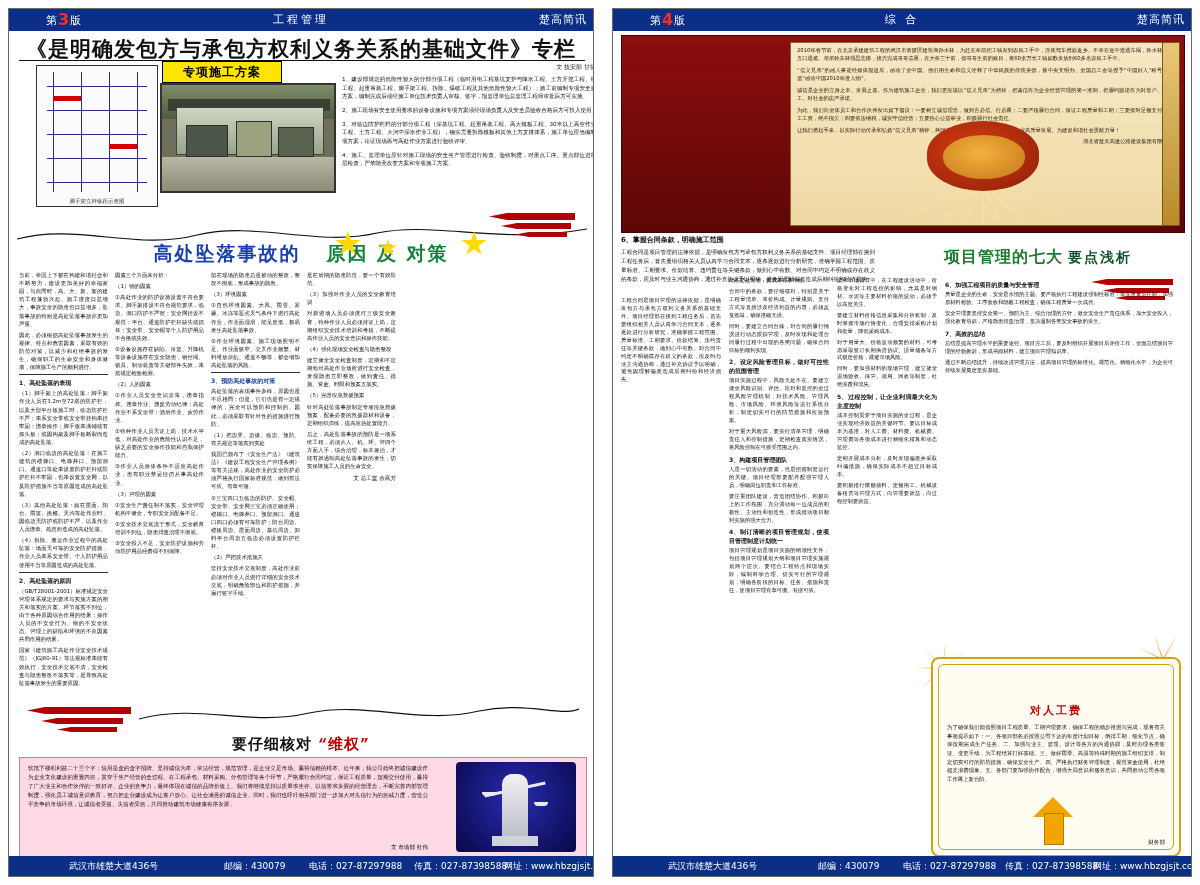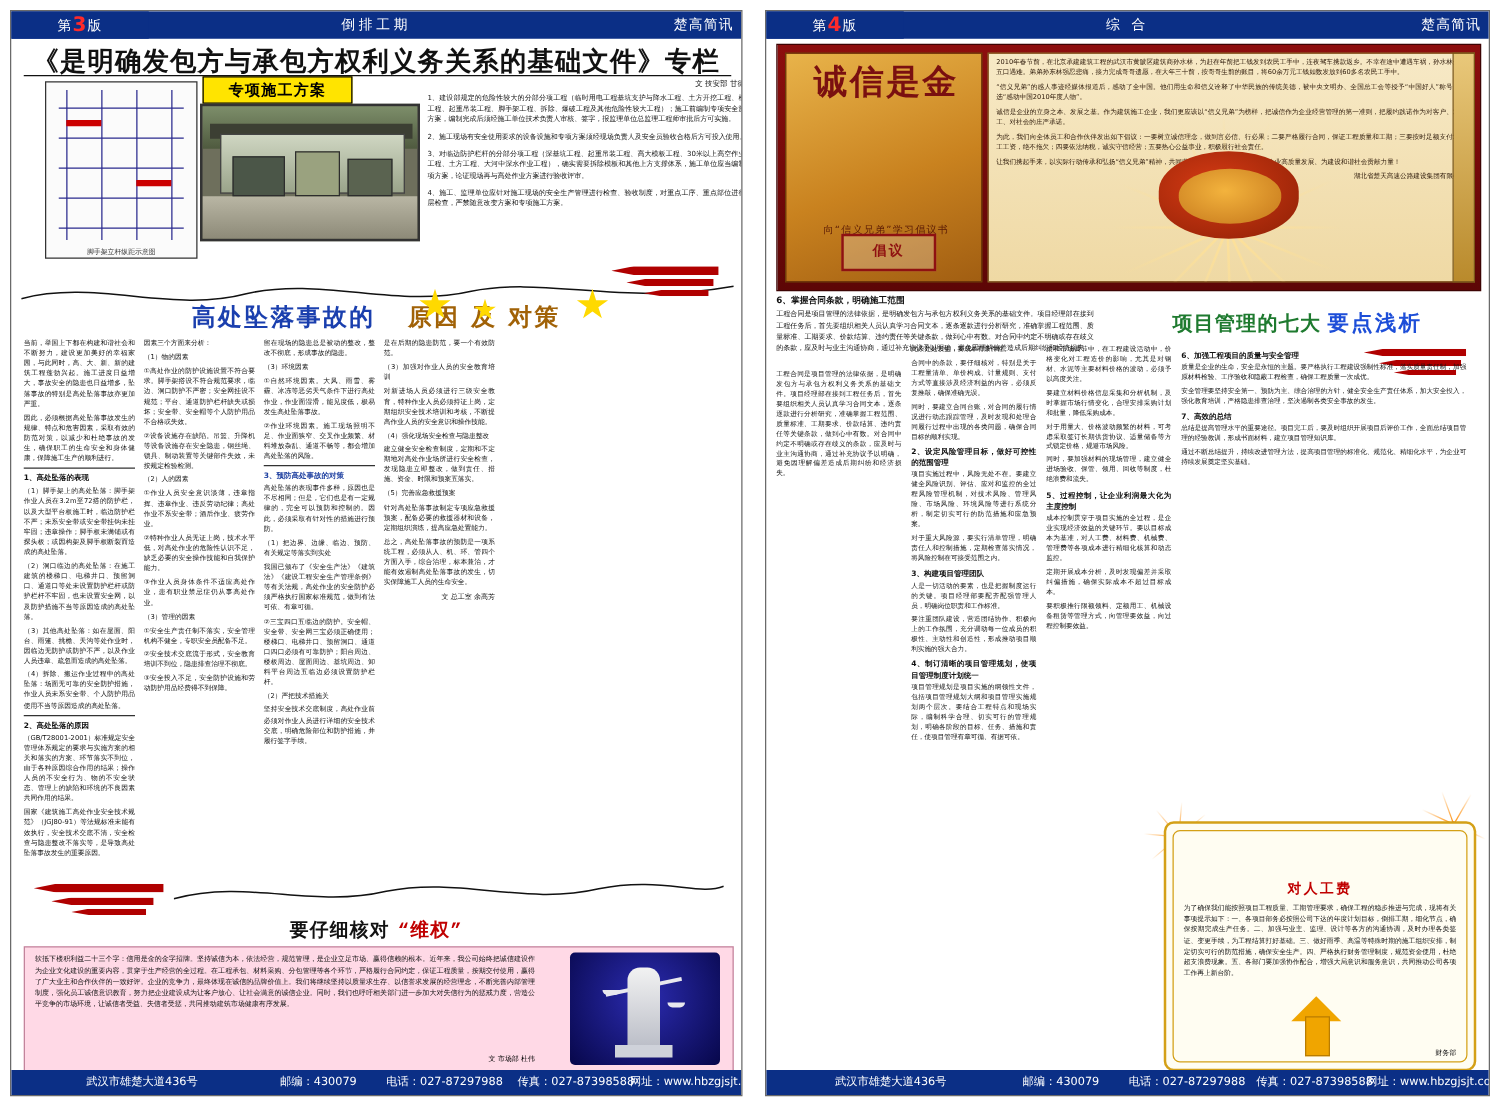--- a/index.html
+++ b/index.html
@@ -45,21 +45,21 @@
 
   .wave{position:absolute;left:8px;top:212px;width:570px;height:26px;}
 
   
   .arrowgrp{position:absolute;}
   .arrowgrp .a1,.arrowgrp .a2,.arrowgrp .a3{position:absolute;background:#b00000;}
 
   
   .headline{position:absolute;left:0;top:232px;width:100%;text-align:center;}
   .hl-a{display:inline-block;color:#1a3fae;font-weight:bold;font-size:19px;font-family:"DejaVu Serif","Liberation Serif",serif;letter-spacing:2px;text-align:right;}
-  .hl-b{display:inline-block;color:#a16207;font-weight:bold;font-size:19px;font-family:"DejaVu Serif","Liberation Serif",serif;letter-spacing:2px;margin-left:26px;}
+  .hl-b{display:inline-block;color:#15803d;font-weight:bold;font-size:19px;font-family:"DejaVu Serif","Liberation Serif",serif;letter-spacing:2px;margin-left:26px;}
   .star{position:absolute;width:26px;height:26px;background:#ffd900;clip-path:polygon(50% 0%,61% 35%,98% 35%,68% 57%,79% 91%,50% 70%,21% 91%,32% 57%,2% 35%,39% 35%);}
 
   
   .cols{position:absolute;left:10px;top:262px;width:566px;height:460px;}
   .col{position:absolute;top:0;width:89px;font-size:5.4px;line-height:1.5;color:#111;text-align:justify;}
   .col p{margin:0 0 3px 0;}
   .csub{font-weight:bold;color:#111;font-size:6px;display:block;margin:3px 0 2px 0;}
   .csub.blue{color:#1d3fa0;}
   .cdiv{display:block;border-top:1px solid #333;margin:3px 0 3px 0;height:0;}
   .colsig{font-size:5.6px;text-align:right;margin-top:4px;}
@@ -87,21 +87,21 @@
   .p4-burst{position:absolute;left:96px;top:52px;width:190px;height:120px;}
   .p4-blob{position:absolute;left:40px;top:26px;width:112px;height:70px;background:radial-gradient(ellipse at 40% 40%,#d63b14,#8c1f05);border-radius:50%/46%;}
   .p4-blob2{position:absolute;left:56px;top:40px;width:82px;height:44px;background:radial-gradient(ellipse at 45% 40%,#f3b33d,#c4761b);border-radius:50%/48%;}
   .ray{position:absolute;left:95px;top:86px;width:92px;height:2px;background:linear-gradient(90deg,rgba(255,225,150,.95),rgba(255,190,80,0));transform-origin:0 50%;}
   .p4-rightgold{position:absolute;right:4px;top:6px;width:16px;height:182px;background:linear-gradient(#e9c87a,#b98a2c);border:1px solid #7a5616;}
 
   .p4-lead{position:absolute;left:8px;top:226px;width:254px;font-size:5.6px;line-height:1.6;color:#111;text-align:justify;}
   .p4-leadtitle{font-weight:bold;font-size:7px;display:block;margin-bottom:2px;}
   .p4-seven{position:absolute;left:300px;top:238px;width:250px;text-align:center;}
   .p4-seven .s1{color:#1e7a2f;font-weight:bold;font-size:16px;font-family:"DejaVu Serif","Liberation Serif",serif;letter-spacing:1px;}
-  .p4-seven .s2{color:#1d4ed8;font-weight:bold;font-size:17px;font-family:"DejaVu Serif","Liberation Serif",serif;letter-spacing:2px;}
+  .p4-seven .s2{color:#14532d;font-weight:bold;font-size:14px;font-family:"DejaVu Serif","Liberation Serif",serif;letter-spacing:2px;}
 
   .p4cols{position:absolute;left:8px;top:268px;width:562px;height:430px;}
   .p4col{position:absolute;top:0;width:100px;font-size:5.3px;line-height:1.5;color:#111;text-align:justify;}
   .p4col p{margin:0 0 3px 0;}
   .p4sub{font-weight:bold;font-size:6px;display:block;margin:3px 0 2px 0;}
 
   .look{position:absolute;left:318px;top:648px;width:246px;height:196px;border:2px solid #d4a017;background:#fffdf2;border-radius:8px;}
   .look-in{position:absolute;left:5px;top:5px;right:5px;bottom:5px;border:1px solid #d4a017;border-radius:6px;}
   .lookword{position:absolute;left:0;top:4px;width:100%;text-align:center;font-family:"DejaVu Serif","Liberation Serif",serif;font-weight:bold;font-size:30px;color:#e23a00;letter-spacing:2px;}
   .looksub{position:absolute;left:0;top:44px;width:100%;text-align:center;font-size:11px;color:#c00000;font-weight:bold;letter-spacing:2px;}
@@ -118,21 +118,21 @@
 <body>
 
 <div class="sheet">
 
   <div class="page" id="page3">
 
     <div class="masthead">
       <div class="mh-left">
         <span>第</span><span class="mh-num">3</span><span>版</span>
       </div>
-      <div class="mh-center">倒排工期</div>
+      <div class="mh-center">工程管理</div>
       <div class="mh-right">楚高简讯</div>
     </div>
 
     <div class="p3-title">《是明确发包方与承包方权利义务关系的基础文件》专栏</div>
     <div class="rule" style="left:10px;top:51px;width:566px;height:1px;"></div>
 
     <div class="topbox">
       <div class="diagram">
         <div class="dline" style="left:16px;top:6px;width:1px;height:120px;"></div>
         <div class="dline" style="left:44px;top:6px;width:1px;height:120px;"></div>
@@ -283,25 +283,20 @@
 
     <div class="masthead">
       <div class="mh-left">
         <span>第</span><span class="mh-num">4</span><span>版</span>
       </div>
       <div class="mh-center">综  合</div>
       <div class="mh-right">楚高简讯</div>
     </div>
 
     <div class="p4-banner">
-      <div class="p4-goldbox">
-        <div class="p4-goldtext">诚信是金</div>
-        <div class="p4-goldsub">向“信义兄弟”学习倡议书</div>
-        <div class="p4-seal">倡议</div>
-      </div>
 
       <div class="p4-artcard">
         <div class="p4-arttext">
           <p style="margin:0 0 4px 0;">2010年春节前，在北京承建建筑工程的武汉市黄陂区建筑商孙水林，为赶在年前把工钱发到农民工手中，连夜驾车携款返乡。不幸在途中遭遇车祸，孙水林全家五口遇难。弟弟孙东林强忍悲痛，接力完成哥哥遗愿，在大年三十前，按哥哥生前的账目，将60余万元工钱如数发放到60多名农民工手中。</p>
           <p style="margin:0 0 4px 0;">“信义兄弟”的感人事迹经媒体报道后，感动了全中国。他们用生命和信义诠释了中华民族的传统美德，被中央文明办、全国总工会等授予“中国好人”称号，当选“感动中国2010年度人物”。</p>
           <p style="margin:0 0 4px 0;">诚信是企业的立身之本、发展之基。作为建筑施工企业，我们更应该以“信义兄弟”为榜样，把诚信作为企业经营管理的第一准则，把履约践诺作为对客户、对员工、对社会的庄严承诺。</p>
           <p style="margin:0 0 4px 0;">为此，我们向全体员工和合作伙伴发出如下倡议：一要树立诚信理念，做到言必信、行必果；二要严格履行合同，保证工程质量和工期；三要按时足额支付农民工工资，绝不拖欠；四要依法纳税，诚实守信经营；五要热心公益事业，积极履行社会责任。</p>
           <p style="margin:0 0 4px 0;">让我们携起手来，以实际行动传承和弘扬“信义兄弟”精神，共同营造诚实守信的良好风尚，为企业高质量发展、为建设和谐社会贡献力量！</p>
           <p style="margin:0;text-align:right;">湖北省楚天高速公路建设集团有限公司</p>
         </div>

